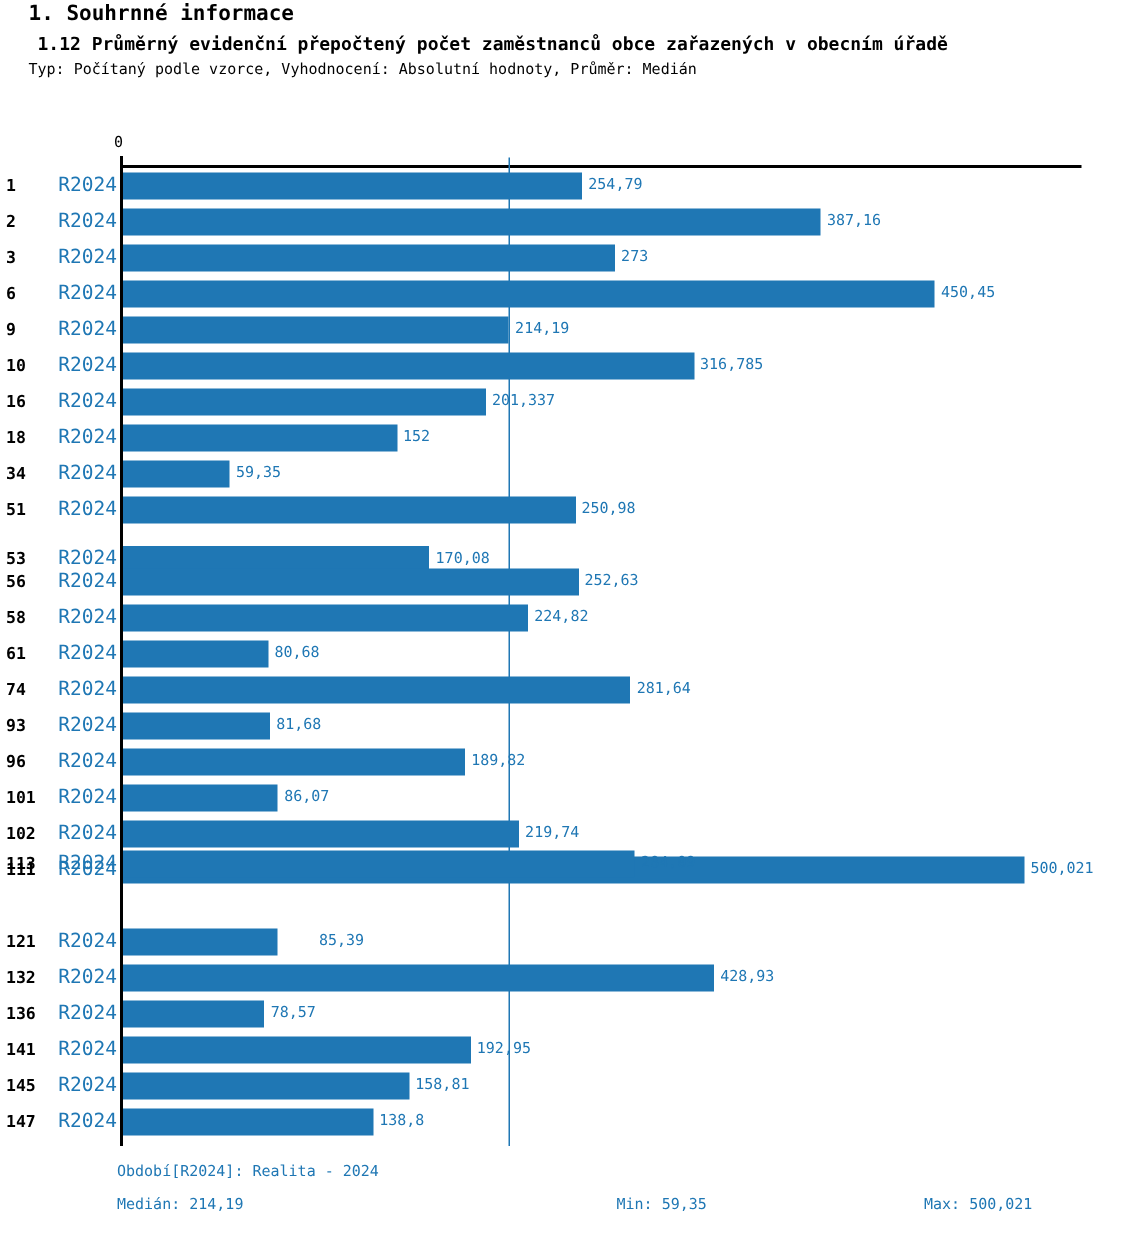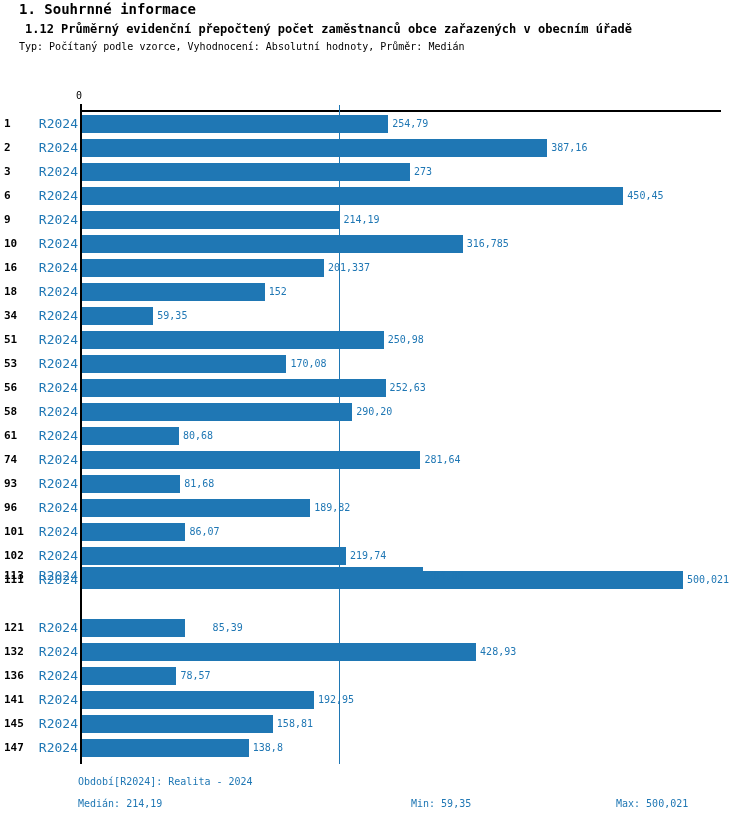--- a/index.html
+++ b/index.html
@@ -238,37 +238,37 @@
         <span class="row-series">R2024</span>
         <div class="bar" style="width: 71.3268px; background: rgb(31, 119, 180);"></div>
         <span class="bar-label" style="left: 157.327px; color: rgb(31, 119, 180);">59,35</span>
       </div>
       <div class="row" style="top: 233px;">
         <span class="row-index">51</span>
         <span class="row-series">R2024</span>
         <div class="bar" style="width: 301.628px; background: rgb(31, 119, 180);"></div>
         <span class="bar-label" style="left: 387.628px; color: rgb(31, 119, 180);">250,98</span>
       </div>
-      <div class="row" style="top: 257px;">
+      <div class="row" style="top: 266px;">
         <span class="row-index">53</span>
         <span class="row-series">R2024</span>
         <div class="bar" style="width: 204.402px; background: rgb(31, 119, 180);"></div>
         <span class="bar-label" style="left: 290.402px; color: rgb(31, 119, 180);">170,08</span>
       </div>
       <div class="row" style="top: 281px;">
         <span class="row-index">56</span>
         <span class="row-series">R2024</span>
         <div class="bar" style="width: 303.611px; background: rgb(31, 119, 180);"></div>
         <span class="bar-label" style="left: 389.611px; color: rgb(31, 119, 180);">252,63</span>
       </div>
       <div class="row" style="top: 305px;">
         <span class="row-index">58</span>
         <span class="row-series">R2024</span>
         <div class="bar" style="width: 270.189px; background: rgb(31, 119, 180);"></div>
-        <span class="bar-label" style="left: 356.189px; color: rgb(31, 119, 180);">290,20</span>
+        <span class="bar-label" style="left: 356.189px; color: rgb(31, 119, 180);">224,82</span>
       </div>
       <div class="row" style="top: 329px;">
         <span class="row-index">61</span>
         <span class="row-series">R2024</span>
         <div class="bar" style="width: 96.9612px; background: rgb(31, 119, 180);"></div>
         <span class="bar-label" style="left: 182.961px; color: rgb(31, 119, 180);">80,68</span>
       </div>
       <div class="row" style="top: 353px;">
         <span class="row-index">74</span>
         <span class="row-series">R2024</span>

